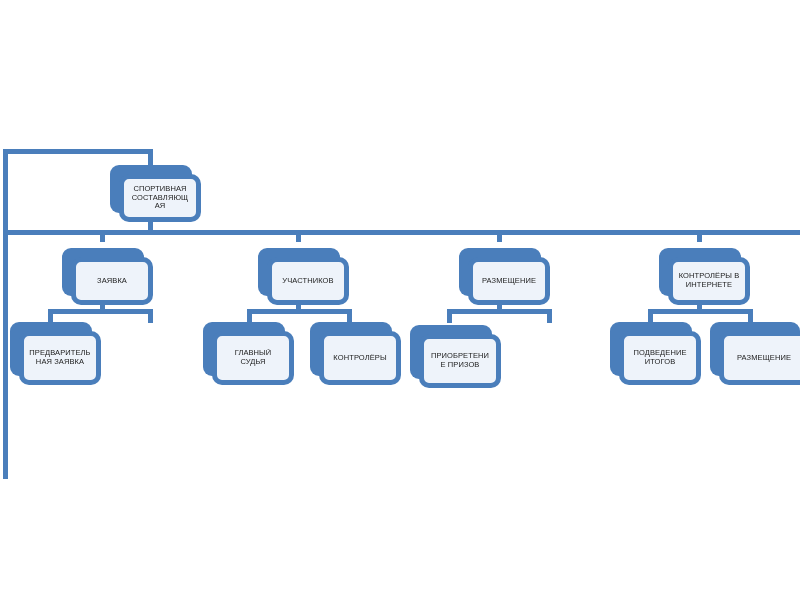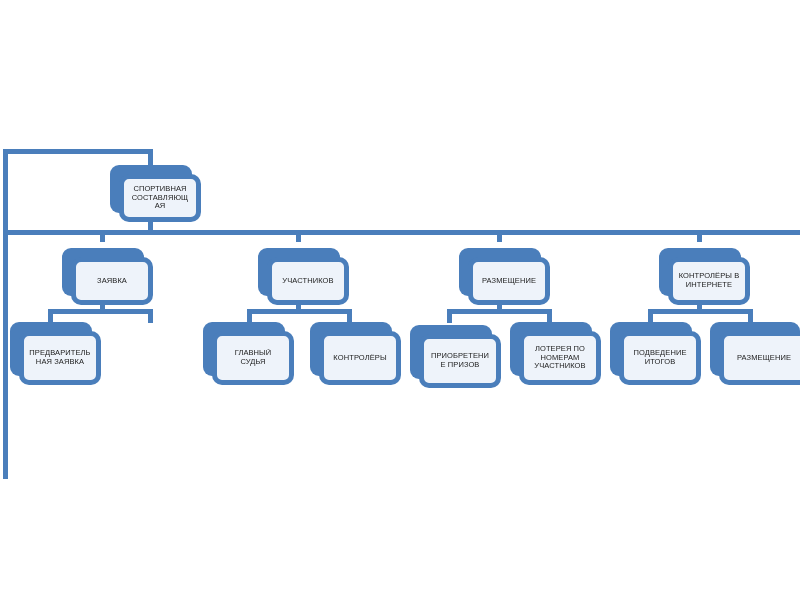--- a/index.html
+++ b/index.html
@@ -182,28 +182,20 @@
   </div>
 
   <div class="node lvl3" style="left:410px; top:325px;">
     <div class="card-back"></div>
     <div class="card-front">
       <span class="label">ПРИОБРЕТЕНИ
 Е ПРИЗОВ</span>
     </div>
   </div>
 
-  <div class="node lvl3" style="left:510px; top:322px;">
-    <div class="card-back"></div>
-    <div class="card-front">
-      <span class="label">ЛОТЕРЕЯ ПО
-НОМЕРАМ
-УЧАСТНИКОВ</span>
-    </div>
-  </div>
 
   <div class="node lvl3" style="left:610px; top:322px;">
     <div class="card-back"></div>
     <div class="card-front">
       <span class="label">ПОДВЕДЕНИЕ
 ИТОГОВ</span>
     </div>
   </div>
 
   <div class="node lvl3 wide" style="left:710px; top:322px;padding-left:41px;">

